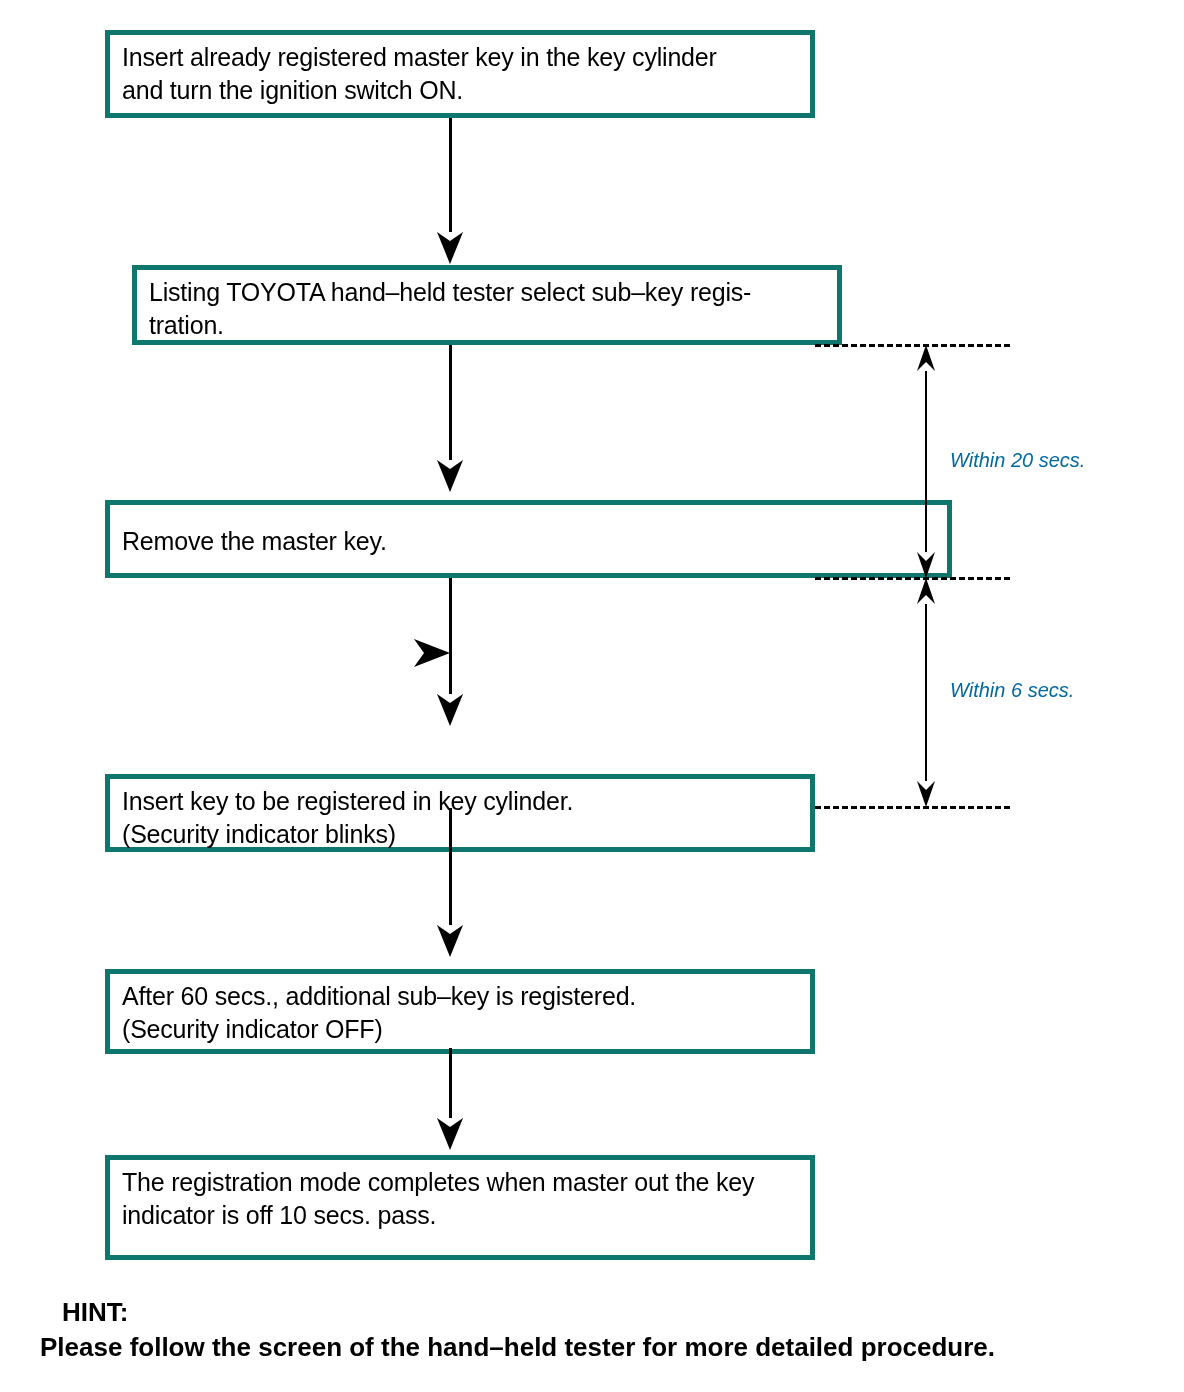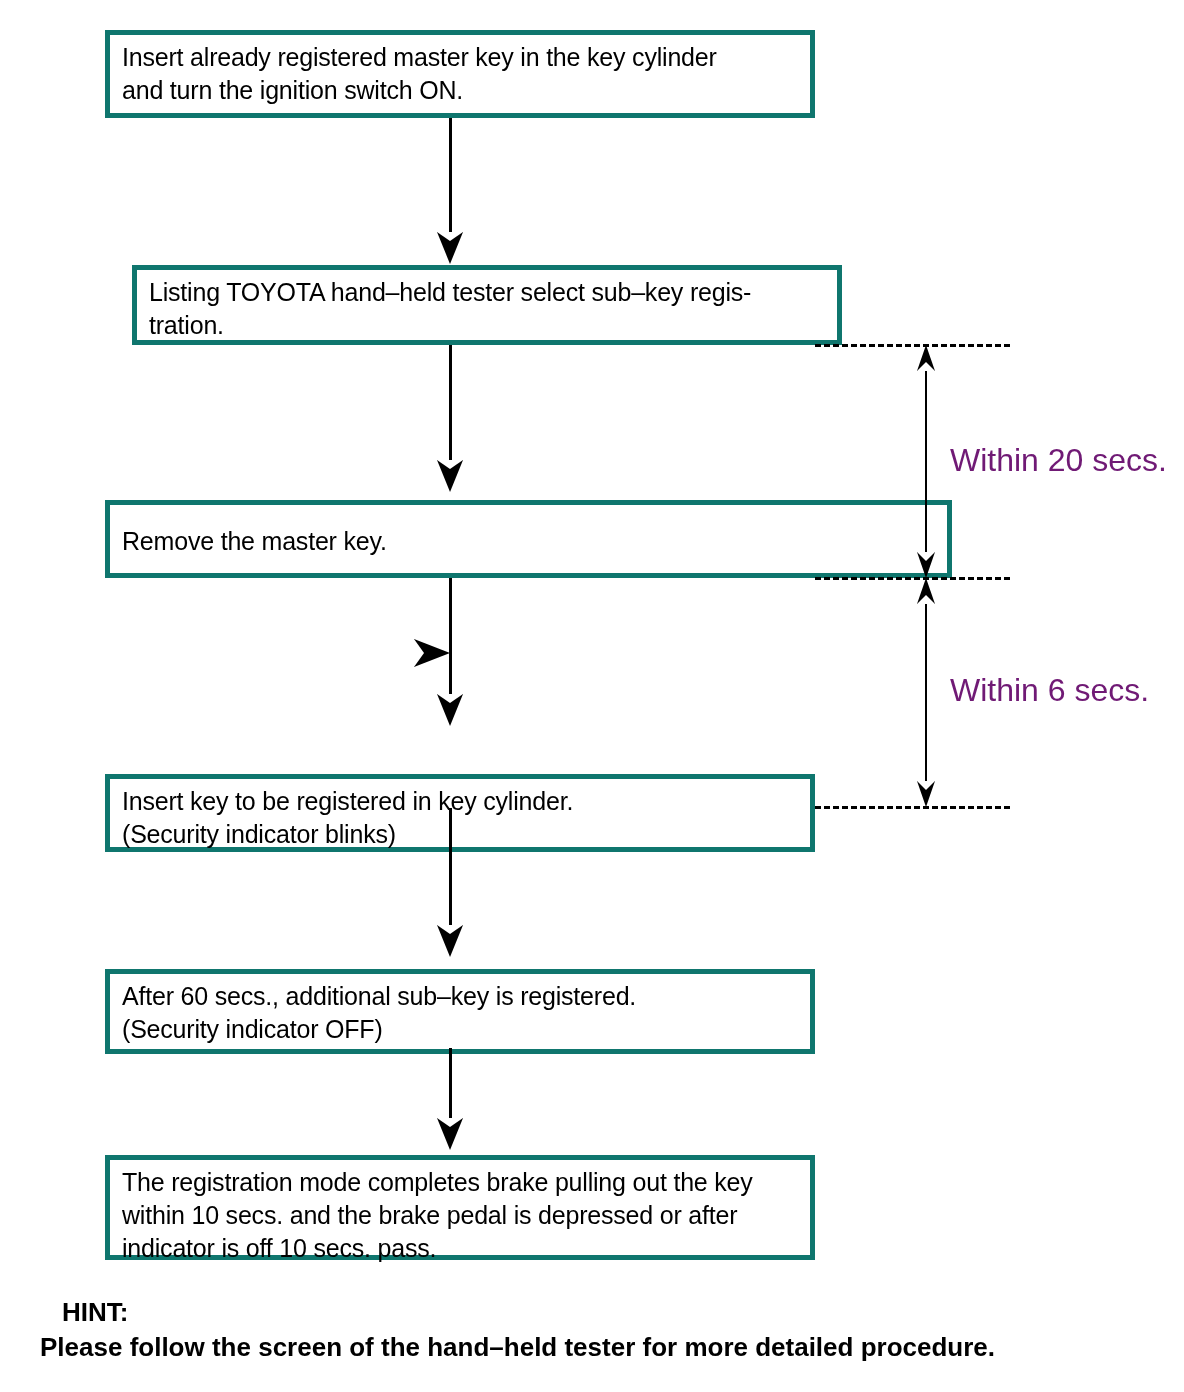--- a/index.html
+++ b/index.html
@@ -121,24 +121,25 @@
     left: -9px;
     top: -26px;
     width: 0;
     height: 0;
     border-left: 9px solid transparent;
     border-right: 9px solid transparent;
     border-top: 9px solid #ffffff;
   }
   .dim-label {
     position: absolute;
-    font-size: 32px;
+    font-size: 20px;
     line-height: 30px;
-    color: #701a75;
+    color: #0369a1;
     white-space: pre;
+    font-style: italic;
   }
   .hint {
     position: absolute;
     font-size: 26px;
     line-height: 34px;
     color: #000000;
     white-space: pre;
     font-weight: 600;
   }
 </style>
@@ -181,22 +182,21 @@
 
   <div class="box" style="left:105px; top:963px; width:710px; height:85px;margin-top:6px;">
     <div class="line">After 60 secs., additional sub–key is registered.</div>
     <div class="line">(Security indicator OFF)</div>
   </div>
 
   <div class="vline" style="left:449px; top:1048px; height:75px;"></div>
   <div class="arrow-down" style="left:437px; top:1118px;"></div>
 
   <div class="box" style="left:105px; top:1155px; width:710px; height:105px;">
-    <div class="line">The registration mode completes brake pulling out the key</div>
-    <div class="line">within 10 secs. and the brake pedal is depressed or after</div>
+    <div class="line">The registration mode completes when master out the key</div>
     <div class="line">indicator is off 10 secs. pass.</div>
   </div>
 
   <div class="dashline" style="left:815px; top:344px; width:195px;"></div>
   <div class="dashline" style="left:815px; top:577px; width:195px;"></div>
   <div class="dashline" style="left:815px; top:806px; width:195px;"></div>
 
   <div class="dimline" style="left:925px; top:350px; height:224px;"></div>
   <div class="dim-head-up" style="left:917px; top:345px;"></div>
   <div class="dim-head-down" style="left:917px; top:552px;"></div>

